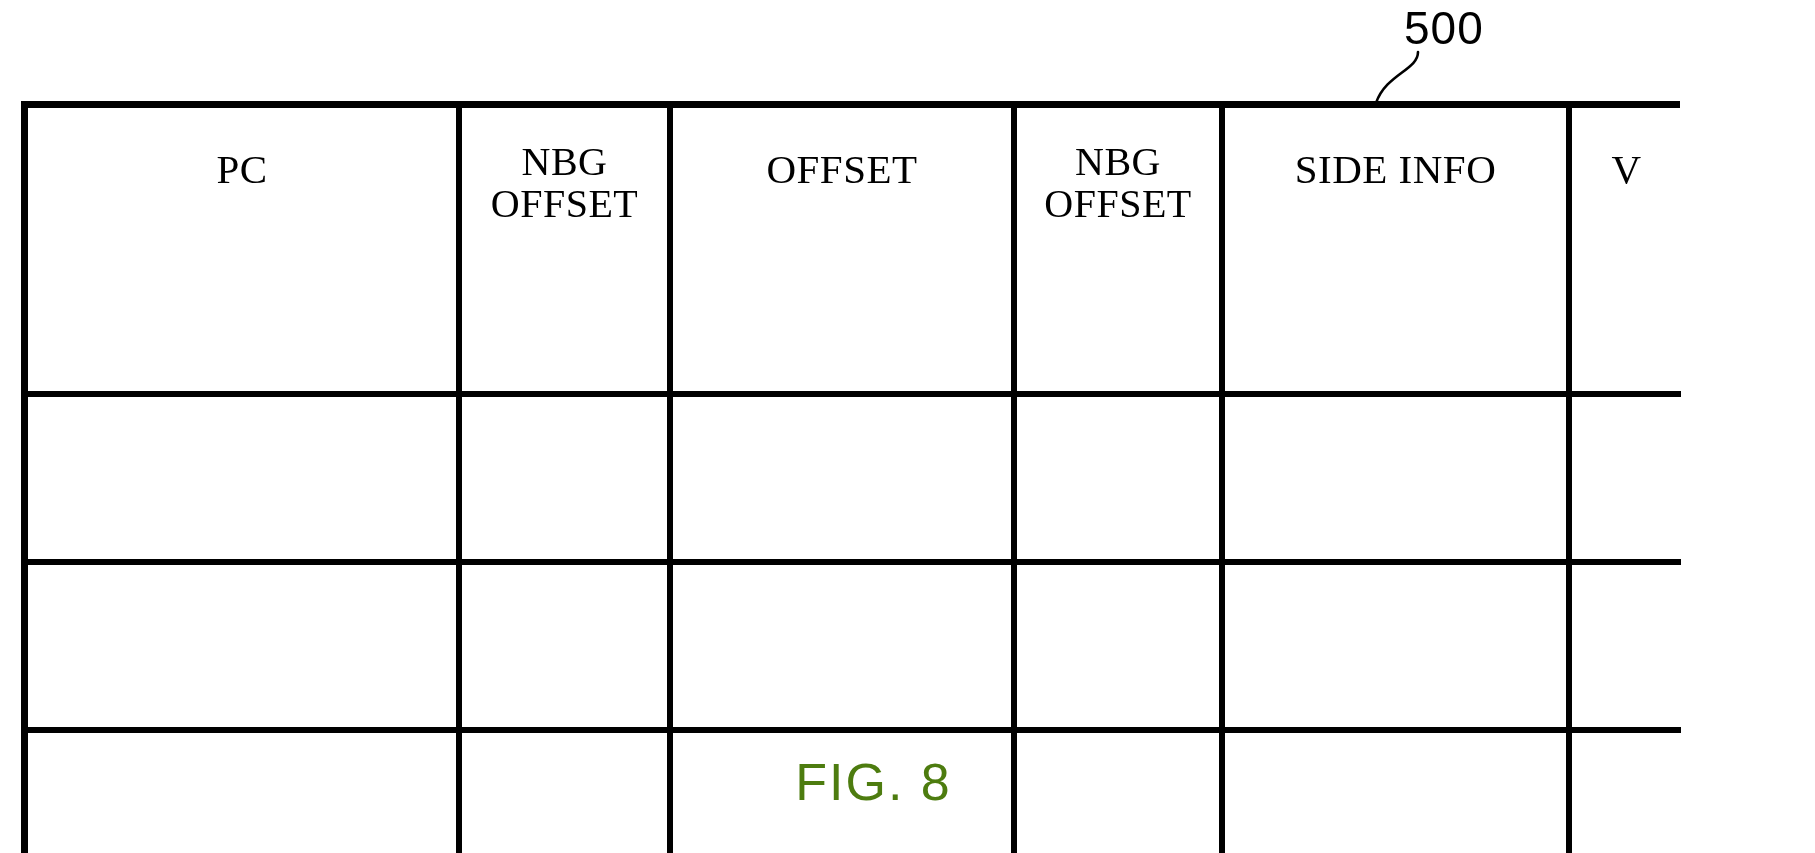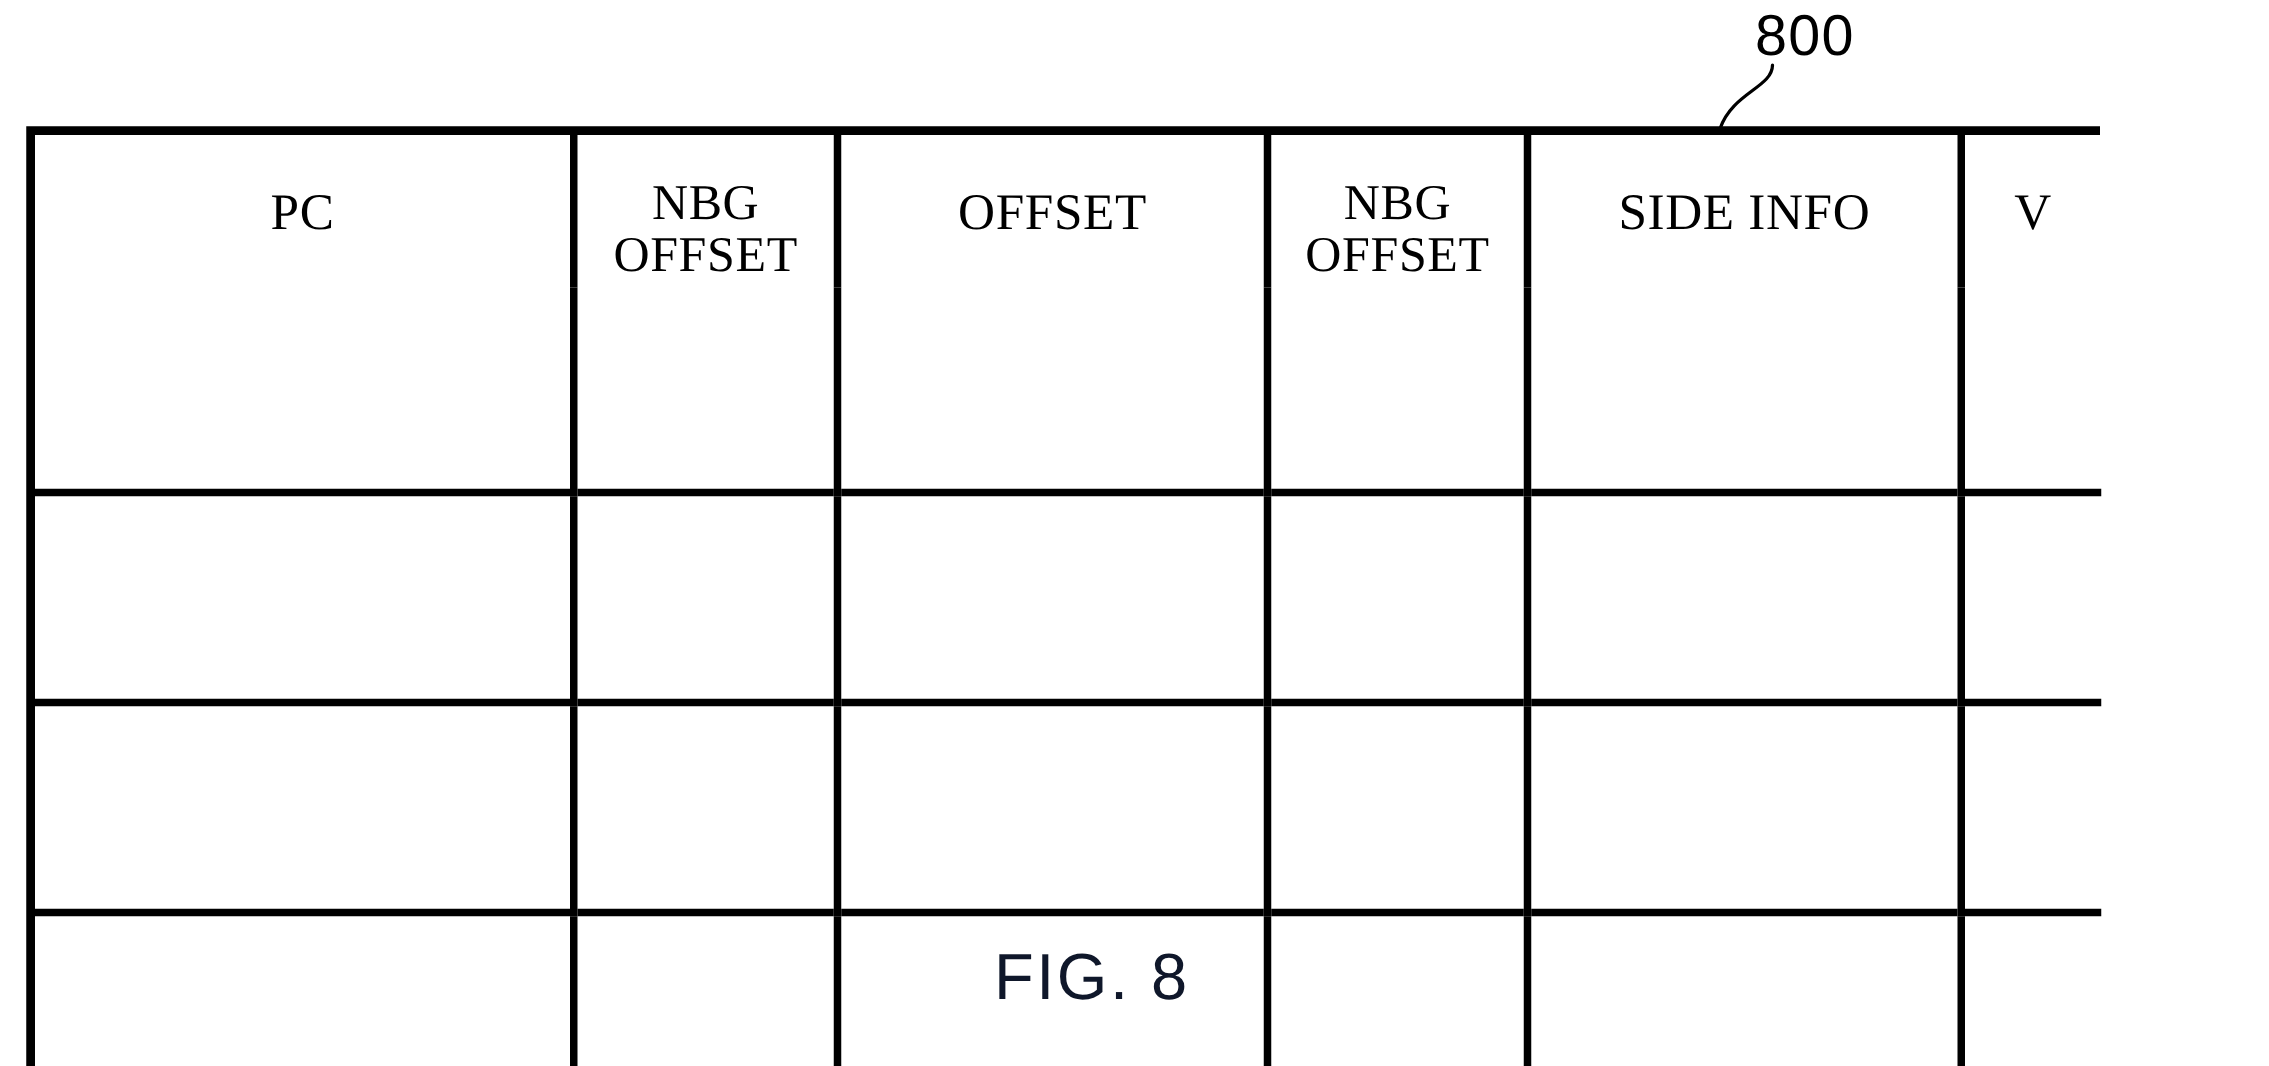--- a/index.html
+++ b/index.html
@@ -119,33 +119,33 @@
   
   .fig-caption {
     position: absolute;
     left: 0;
     top: 752px;
     width: 1815px;
     text-align: center;
     font-size: 52px;
     line-height: 60px;
     letter-spacing: 2px;
-    color: #0f172a;
+    color: #4d7c0f;
   }
   .caption-inner {
     display: inline-block;
     margin-left: -68px;
   }
 </style>
 </head>
 <body>
 
 <div id="figure-canvas">
 
-  <div class="ref-numeral">800</div>
+  <div class="ref-numeral">500</div>
 
   <svg class="leader-line" viewBox="0 0 90 60" width="90" height="60" aria-hidden="true">
     <path d="M 66 4 C 66 22, 34 26, 24 55" fill="none" stroke="#000000" stroke-width="2.6" stroke-linecap="round"></path>
   </svg>
 
   <div class="table-wrap">
     <table class="fig-table">
       <colgroup>
         <col class="col-pc">
         <col class="col-nbg1">

